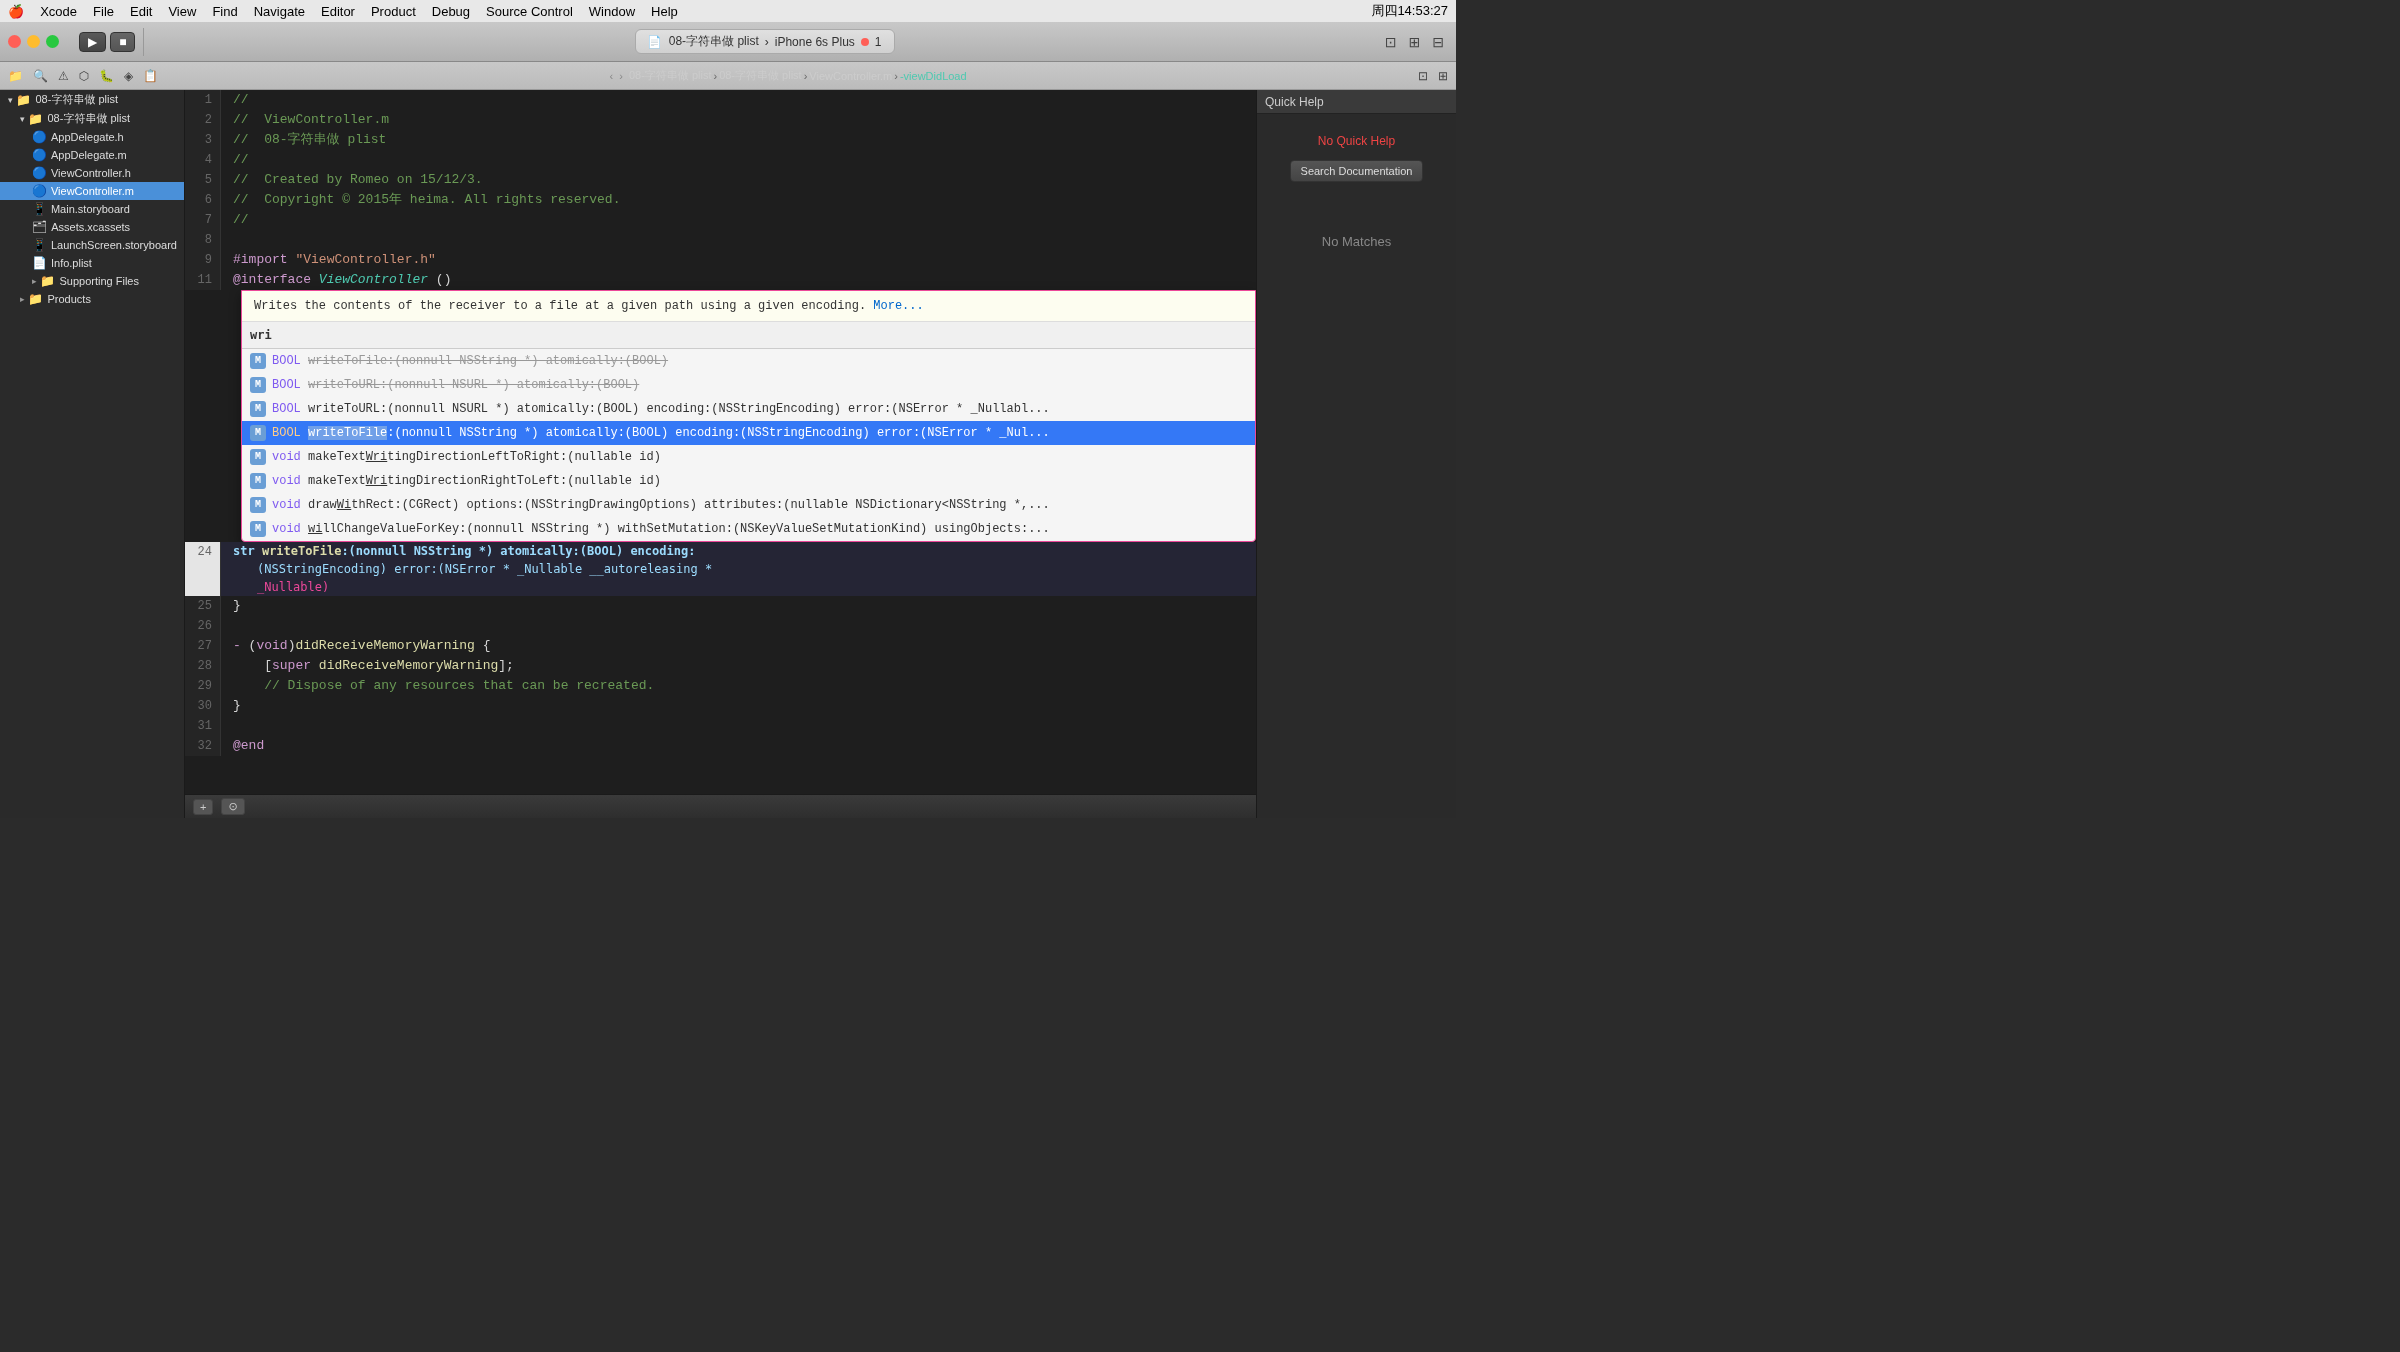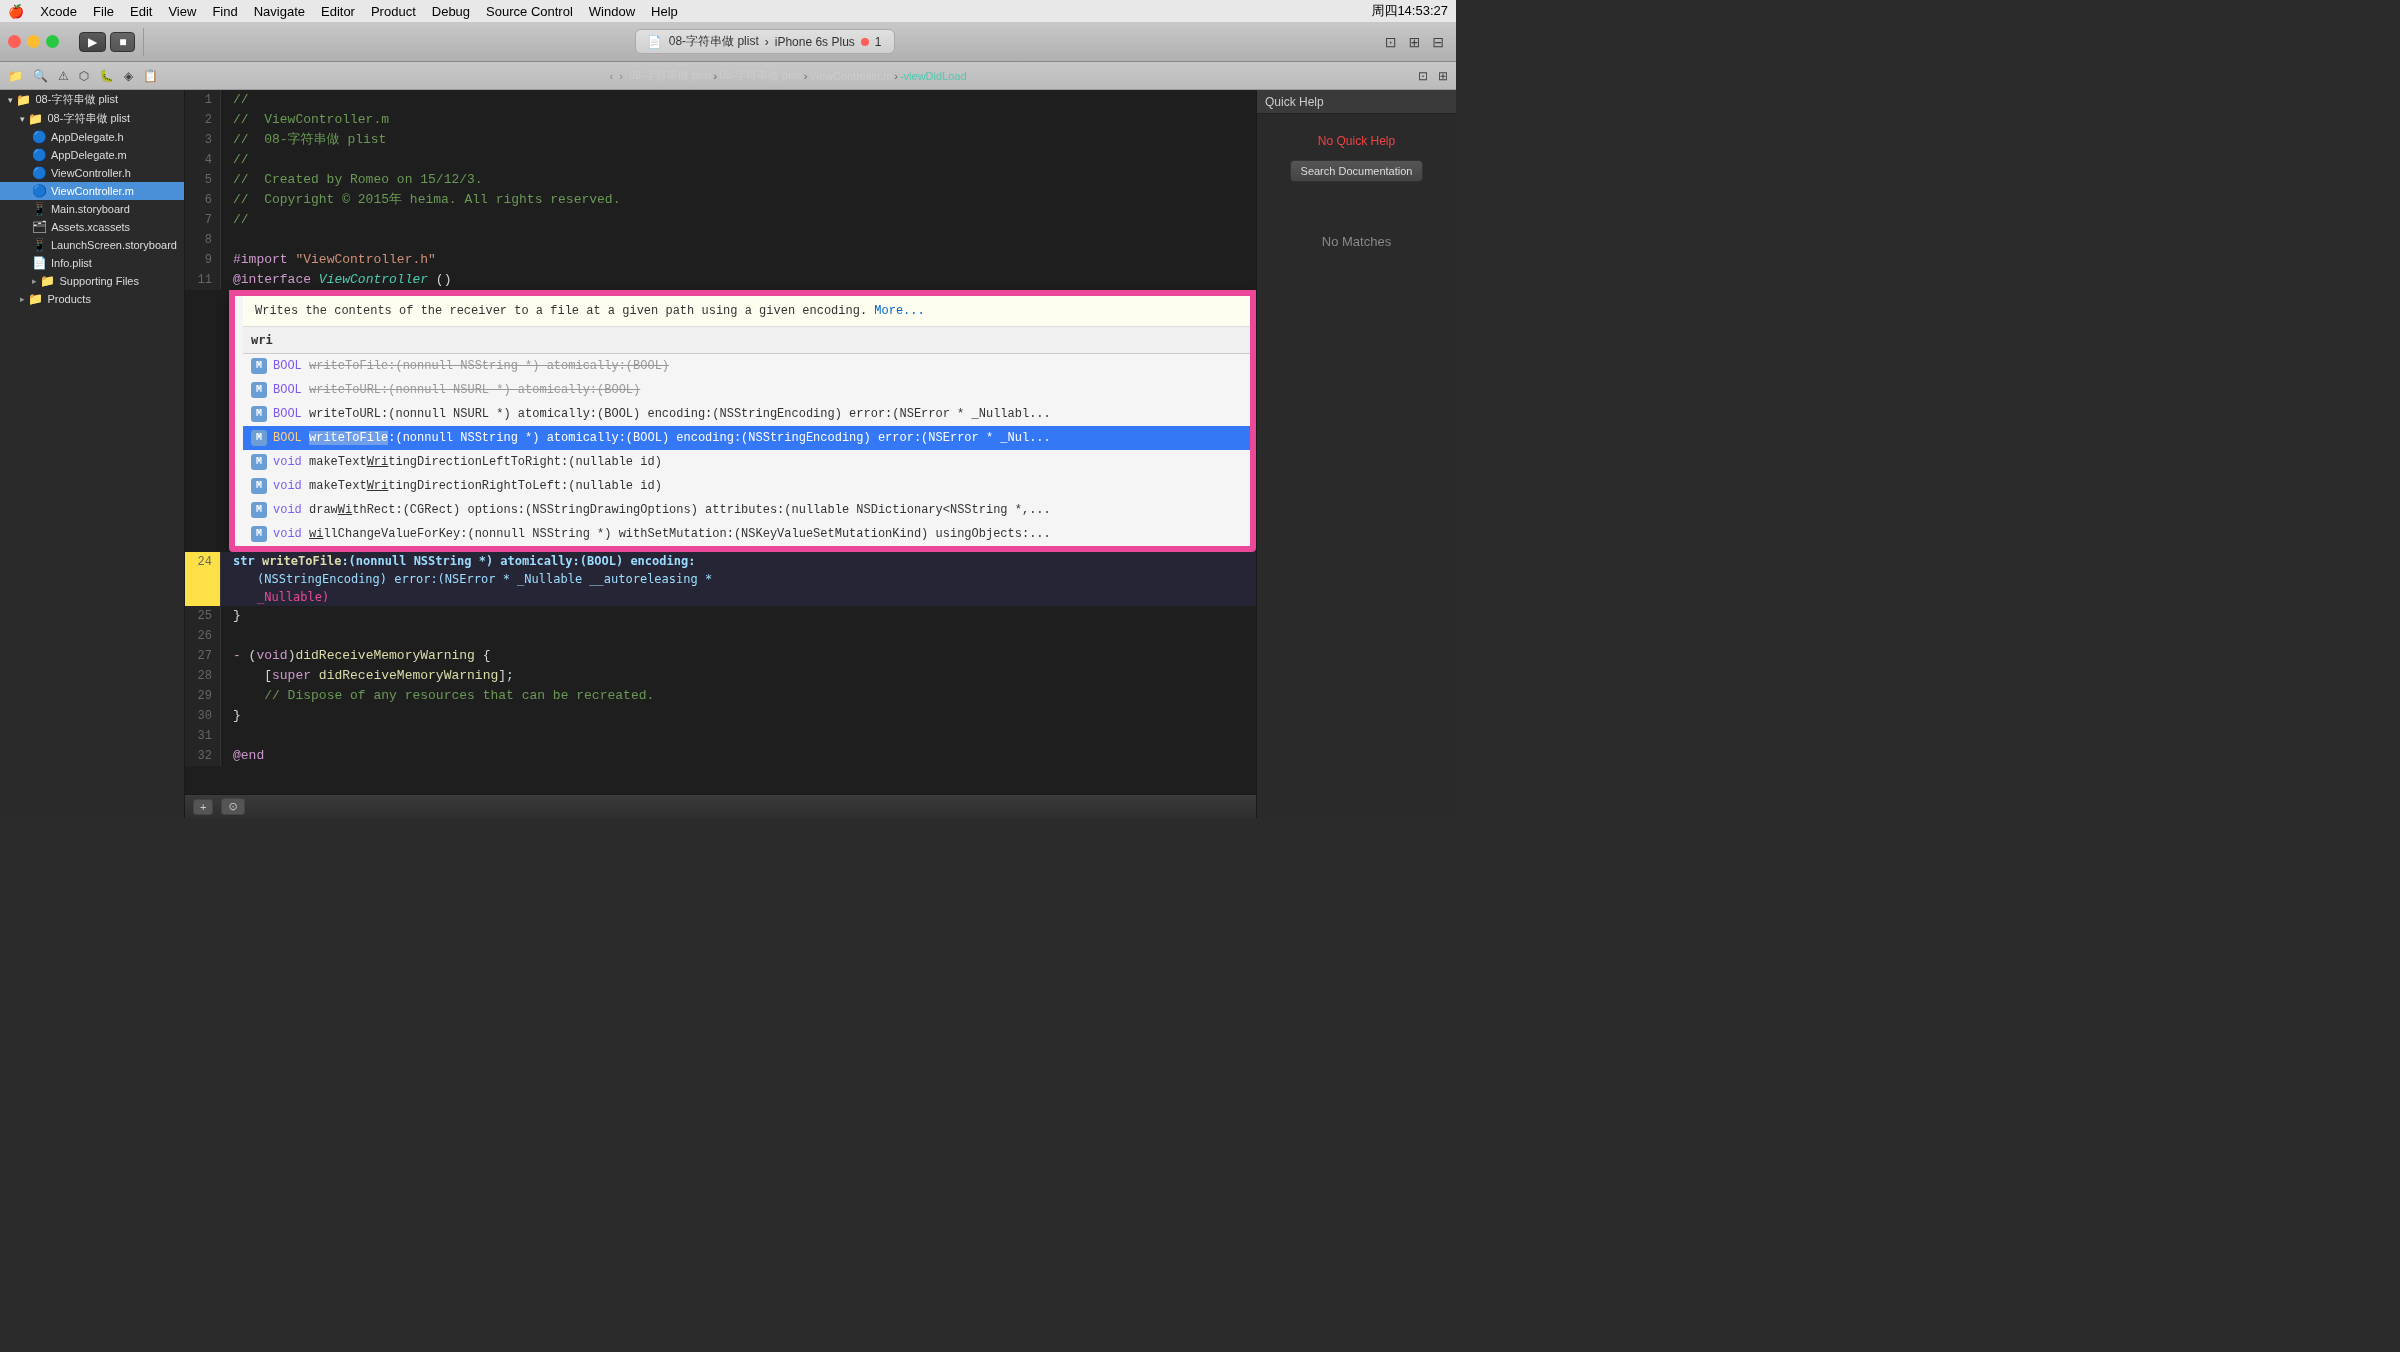--- a/index.html
+++ b/index.html
@@ -166,27 +166,26 @@
     }
     .code-keyword { color: #cc99cd; }
     .code-comment { color: #6a9955; }
     .code-string { color: #ce9178; }
     .code-type { color: #4ec9b0; font-style: italic; }
     .code-method { color: #dcdcaa; }
 
     
     .autocomplete-container {
       background: #f5f5f5;
-      border: 6px solid #ec4899;
+      border: 1px solid #ec4899;
       box-shadow: 0 4px 12px rgba(0,0,0,0.4);
-      margin-left: 44px;
+      margin-left: 56px;
       border-radius: 0 0 4px 4px;
       font-family: 'Menlo', 'Courier New', monospace;
       font-size: 12px;
-      padding-left: 8px;
     }
     .autocomplete-tooltip {
       background: #fdfdf0;
       border-bottom: 1px solid #ddd;
       padding: 6px 12px;
       font-size: 12px;
       color: #333;
       line-height: 1.5;
     }
     .autocomplete-tooltip a { color: #0066cc; text-decoration: none; }
@@ -545,21 +544,21 @@
           </div>
           <div class="autocomplete-item">
             <div class="ac-badge">M</div>
             <div class="ac-text">
               <span style="color:#7f5af0;">void</span> <span style="text-decoration:underline;">wi</span>llChangeValueForKey:(nonnull NSString *) withSetMutation:(NSKeyValueSetMutationKind) usingObjects:...
             </div>
           </div>
         </div>
 
         <div style="display:flex;background:#252535;">
-          <div class="line-num" style="background:#fde047;">24</div>
+          <div class="line-num" style="background:#e5e5e5;">24</div>
           <div style="flex:1;padding-left:12px;font-family:Menlo,monospace;font-size:12px;line-height:18px;">
             <div style="color:#9cdcfe;font-weight:bold;">    str <span style="color:#dcdcaa;">writeToFile</span>:(nonnull NSString *) atomically:(BOOL) encoding:</div>
             <div style="color:#9cdcfe;margin-left:24px;">    (NSStringEncoding) error:(NSError * _Nullable __autoreleasing *</div>
             <div style="color:#ec4899;margin-left:24px;">    _Nullable)</div>
           </div>
         </div>
 
         <div class="code-line">
           <div class="line-num">25</div>
           <div class="line-content">}</div>

